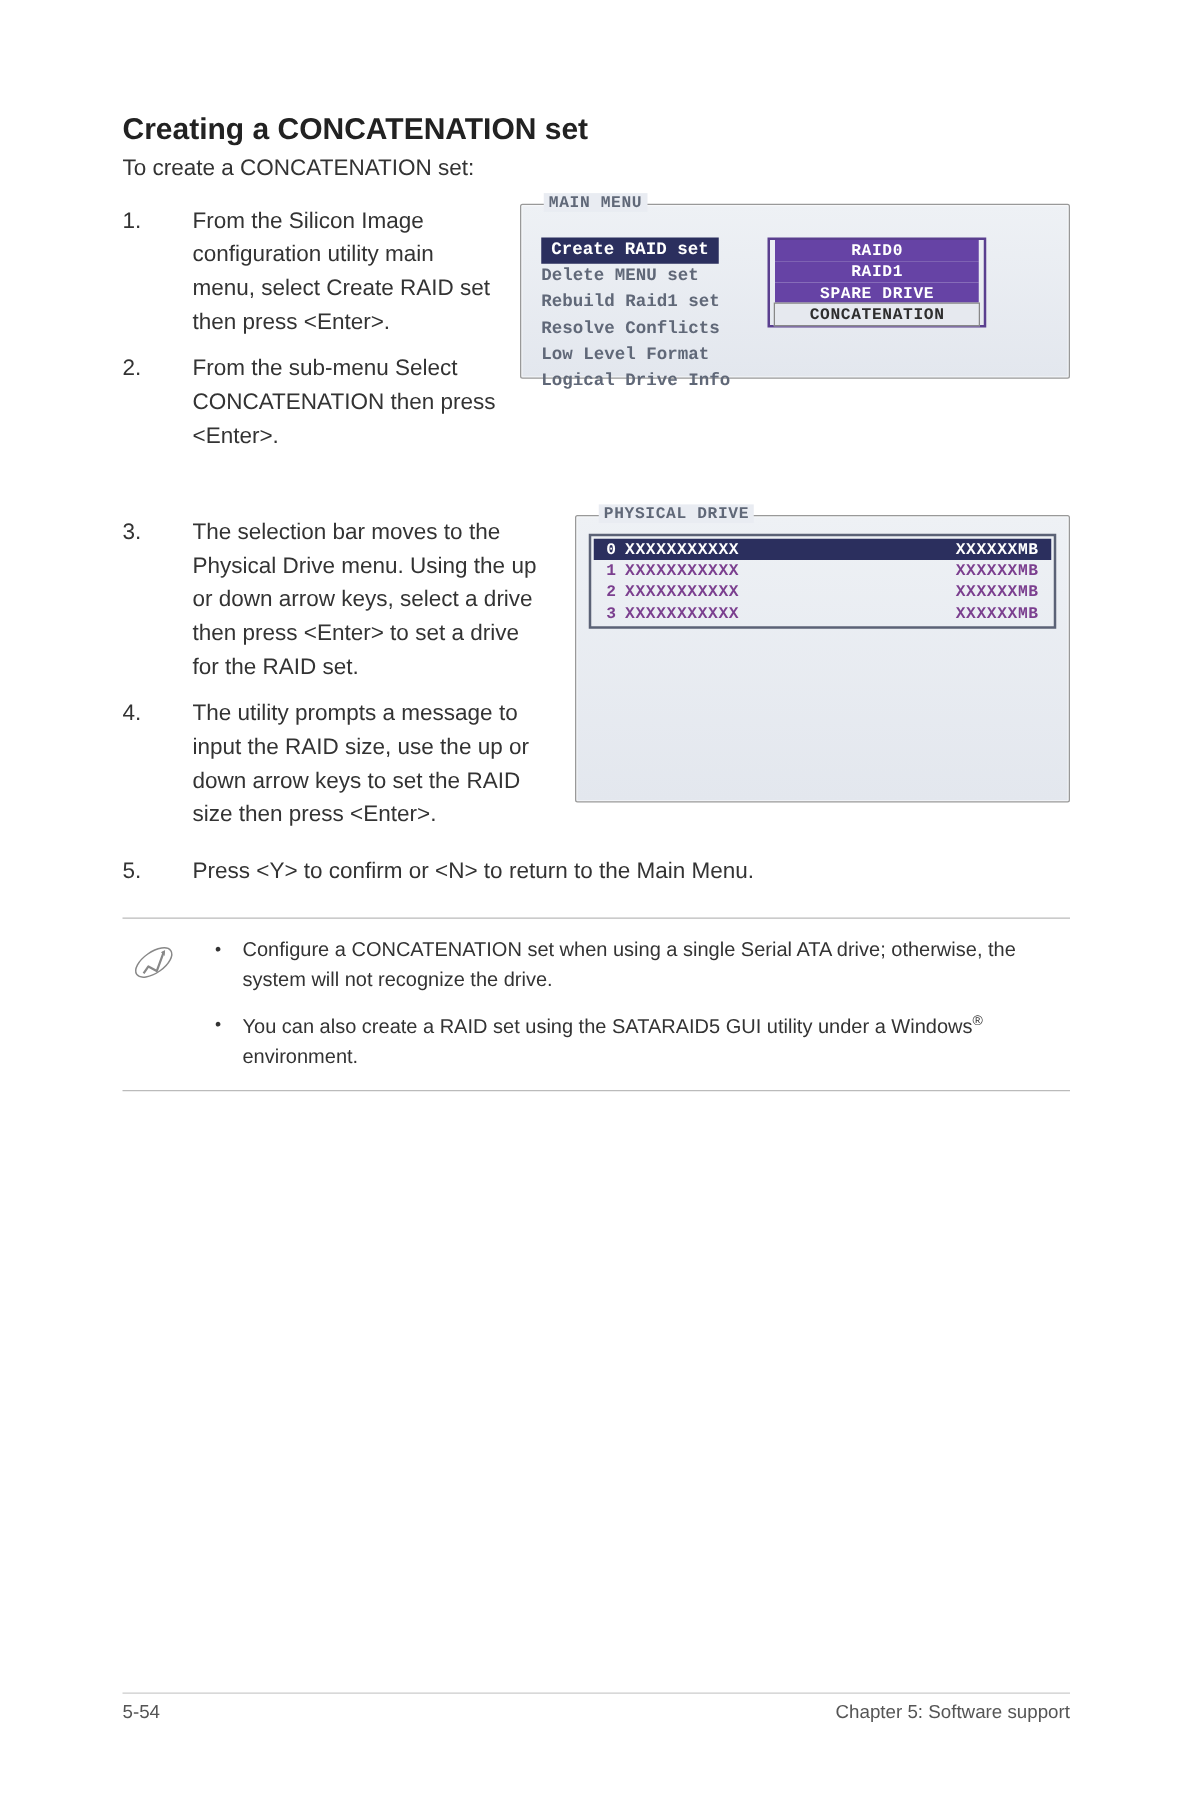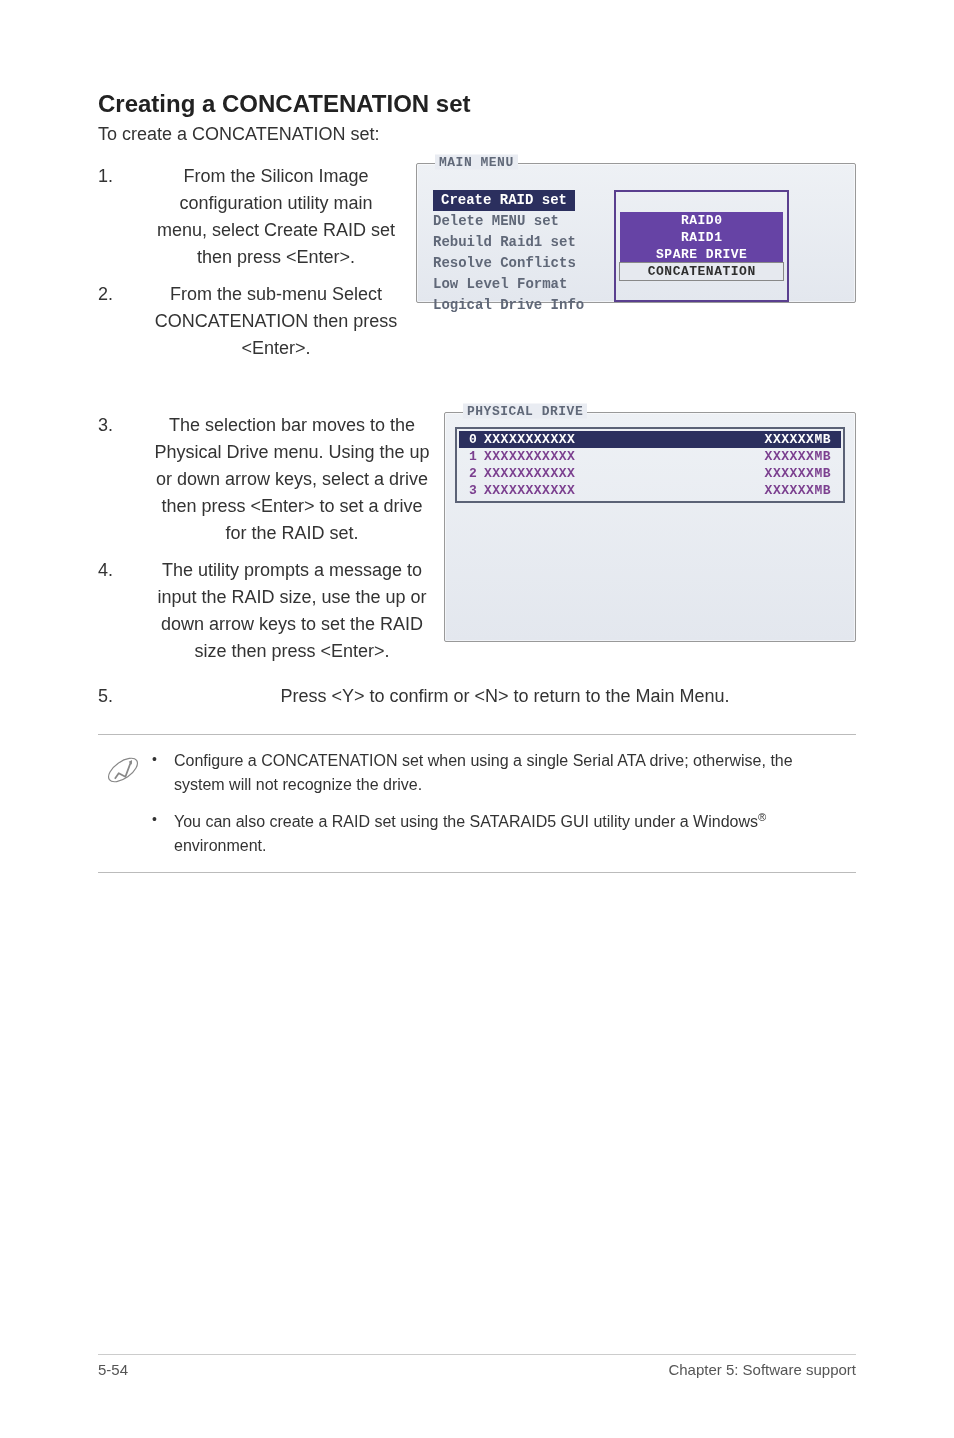--- a/index.html
+++ b/index.html
@@ -27,21 +27,20 @@
   .subtitle {
     font-size: 18px;
     color: #333;
     margin-bottom: 18px;
   }
   ol.main-list {
     list-style: none;
     counter-reset: item;
     font-size: 18px;
     color: #333;
-    text-align: center;
   }
   ol.main-list > li {
     counter-increment: item;
     position: relative;
     padding-left: 56px;
     margin-bottom: 10px;
     line-height: 1.5;
   }
   ol.main-list > li::before {
     content: counter(item) ".";
@@ -56,21 +55,21 @@
     align-items: flex-start;
     margin-bottom: 40px;
   }
   .row-top .left-col {
     width: 300px;
     flex-shrink: 0;
   }
 
   .row-mid {
     display: flex;
-    gap: 2px;
+    gap: 18px;
     align-items: flex-start;
     margin-bottom: 8px;
   }
   .row-mid .left-col {
     width: 332px;
     flex-shrink: 0;
   }
 
   .panel {
     position: relative;
@@ -111,21 +110,21 @@
   }
   .menu-list .selected {
     background: #2b2f5e;
     color: #ffffff;
     padding: 0 8px;
     display: inline-block;
   }
 
   .submenu-box {
     border: 2px double #5a3f8f;
-    padding: 20px 4px;
+    padding: 0 4px;
     background: transparent;
     min-width: 175px;
   }
   .submenu-box .opt {
     font-family: "Courier New", monospace;
     font-size: 13px;
     font-weight: bold;
     color: #ffffff;
     background: #6643a5;
     text-align: center;
@@ -169,20 +168,21 @@
   .phys-row .size {
     text-align: right;
   }
   .phys-row.first {
     background: #2b2f5e;
     color: #ffffff;
   }
 
   .note-block {
     display: flex;
+    gap: 20px;
     margin-top: 24px;
     border-top: 1px solid #bbb;
     border-bottom: 1px solid #bbb;
     padding: 14px 10px 14px 0;
   }
   .note-icon {
     width: 48px;
     flex-shrink: 0;
     padding-top: 2px;
     padding-left: 6px;

